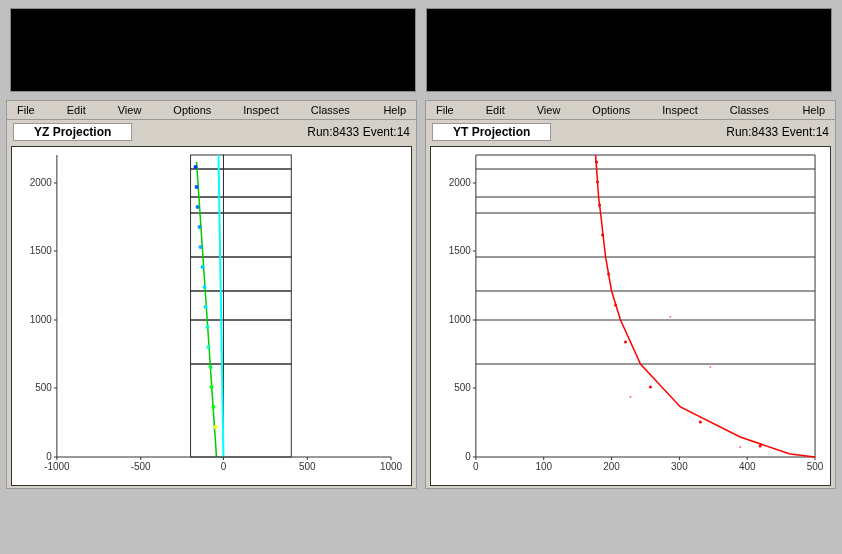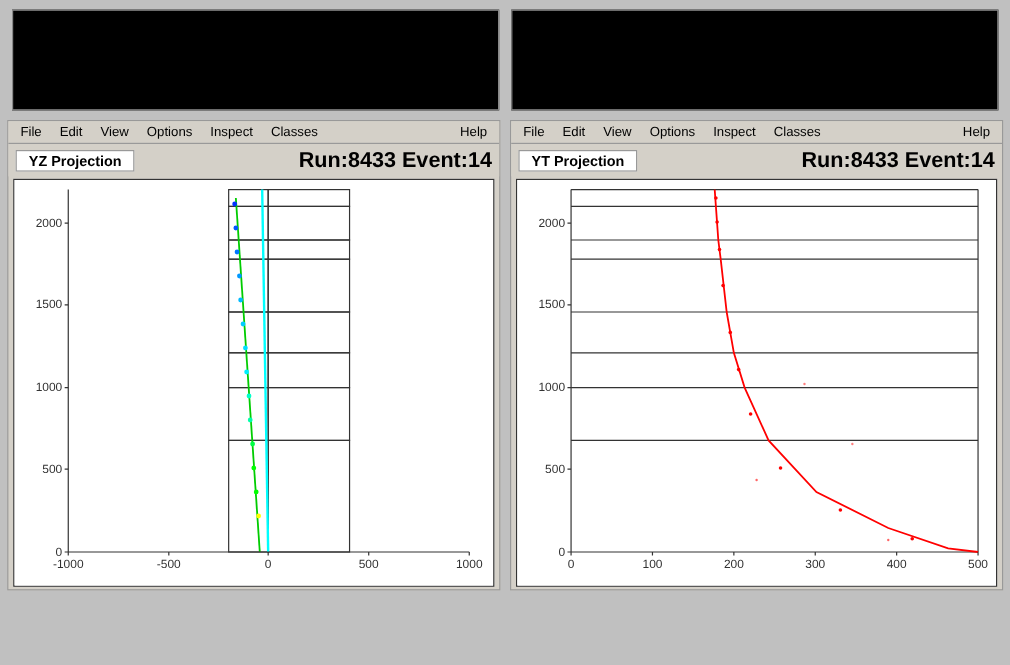--- a/index.html
+++ b/index.html
@@ -53,21 +53,21 @@
       border: 1px solid #999;
       margin: 0 4px;
     }
 
     .menubar {
       background: #d4d0c8;
       border-bottom: 1px solid #999;
       display: flex;
       align-items: center;
       padding: 2px 4px;
-      gap: 3px;
+      gap: 20px;
       font-size: 11px;
     }
 
     .menubar-item {
       padding: 1px 6px;
       cursor: pointer;
     }
 
     .menubar-help {
       margin-left: auto;
@@ -78,28 +78,28 @@
       display: flex;
       justify-content: space-between;
       align-items: center;
       padding: 3px 6px;
       background: #d4d0c8;
     }
 
     .panel-title-label {
       background: white;
       border: 1px solid #999;
-      padding: 1px 10px;
+      padding: 1px 20px;
       font-weight: bold;
       font-size: 12px;
     }
 
     .panel-event-info {
-      font-weight: bold;
-      font-size: 18px;
+      font-weight: normal;
+      font-size: 12px;
     }
 
     .chart-area {
       background: white;
       border: 1px solid #333;
       margin: 2px 4px;
       position: relative;
       overflow: hidden;
     }
 

